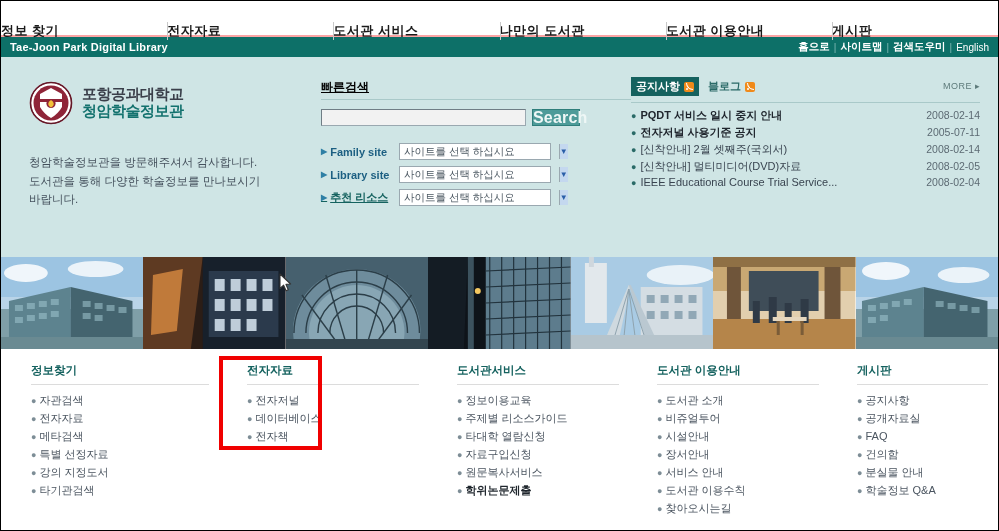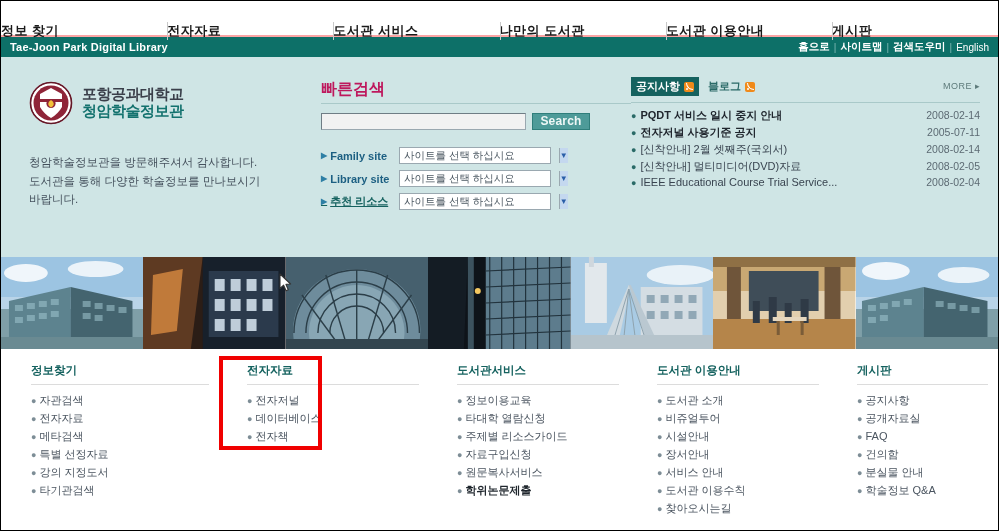--- a/index.html
+++ b/index.html
@@ -49,31 +49,31 @@
   .logo-row { display:flex; align-items:center; gap:9px; }
   .emblem { width:44px; height:44px; position:relative; flex:none; }
   .logo-text { line-height:1.12; }
   .logo-l1 { font-size:15px; font-weight:bold; color:#3a3f4a; letter-spacing:-0.5px; }
   .logo-l2 { font-size:15px; font-weight:bold; color:#13726e; letter-spacing:-0.5px; }
   .welcome {
     margin-top:28px; font-size:11.5px; color:#44505c; line-height:1.62;
   }
 
   .mp-mid { width:310px; padding-top:10px; }
-  .sec-title { font-size:16px; font-weight:bold; color:#be185d; padding-bottom:3px; }
+  .sec-title { font-size:12px; font-weight:bold; color:#000000; padding-bottom:3px;text-decoration:underline; }
   .sec-rule { height:1px; background:#a9c9c9; margin-bottom:9px; }
   .searchrow { display:flex; align-items:center; gap:6px; }
   .searchbox {
     width:205px; height:17px; background:#f2f2f2; border:1px solid #9aa8b0;
     border-top-color:#6f7d85; border-left-color:#6f7d85;
     font-size:11px; padding:0 3px; outline:none; font-family:"Liberation Sans", sans-serif;
   }
   .searchbtn {
-    width:58px; height:17px; background:#4e9b99; color:#eef7f6;
-    border:1px solid #2f7e7b; font-size:12px; font-weight:bold;
+    width:48px; height:17px; background:#4e9b99; color:#eef7f6;
+    border:1px solid #2f7e7b; font-size:16px; font-weight:bold;
     cursor:pointer; font-family:"Liberation Sans", sans-serif;
     letter-spacing:.2px; line-height:15px; padding:0;
   }
   .sel-list { margin-top:17px; display:flex; flex-direction:column; gap:6px; }
   .sel-row { display:flex; align-items:center; }
   .sel-label {
     font-size:11px; font-weight:bold; color:#1c5f82; width:78px;
     display:flex; align-items:center; gap:3px; cursor:pointer;
   }
   .sel-label .arr { color:#2e7fa5; font-size:8px; }
@@ -474,22 +474,22 @@
         <li><span class="b">●</span><span>데이터베이스</span></li>
         <li><span class="b">●</span><span>전자책</span></li>
       </ul>
     </div>
 
     <div class="col">
       <div class="col-title">도서관서비스</div>
       <div class="col-rule"></div>
       <ul>
         <li><span class="b">●</span><span>정보이용교육</span></li>
+        <li><span class="b">●</span><span>주제별 리소스가이드</span></li>
         <li><span class="b">●</span><span>타대학 열람신청</span></li>
-        <li><span class="b">●</span><span>주제별 리소스가이드</span></li>
         <li><span class="b">●</span><span>자료구입신청</span></li>
         <li><span class="b">●</span><span>원문복사서비스</span></li>
         <li class="strong"><span class="b">●</span><span>학위논문제출</span></li>
       </ul>
     </div>
 
     <div class="col">
       <div class="col-title">도서관 이용안내</div>
       <div class="col-rule"></div>
       <ul>

